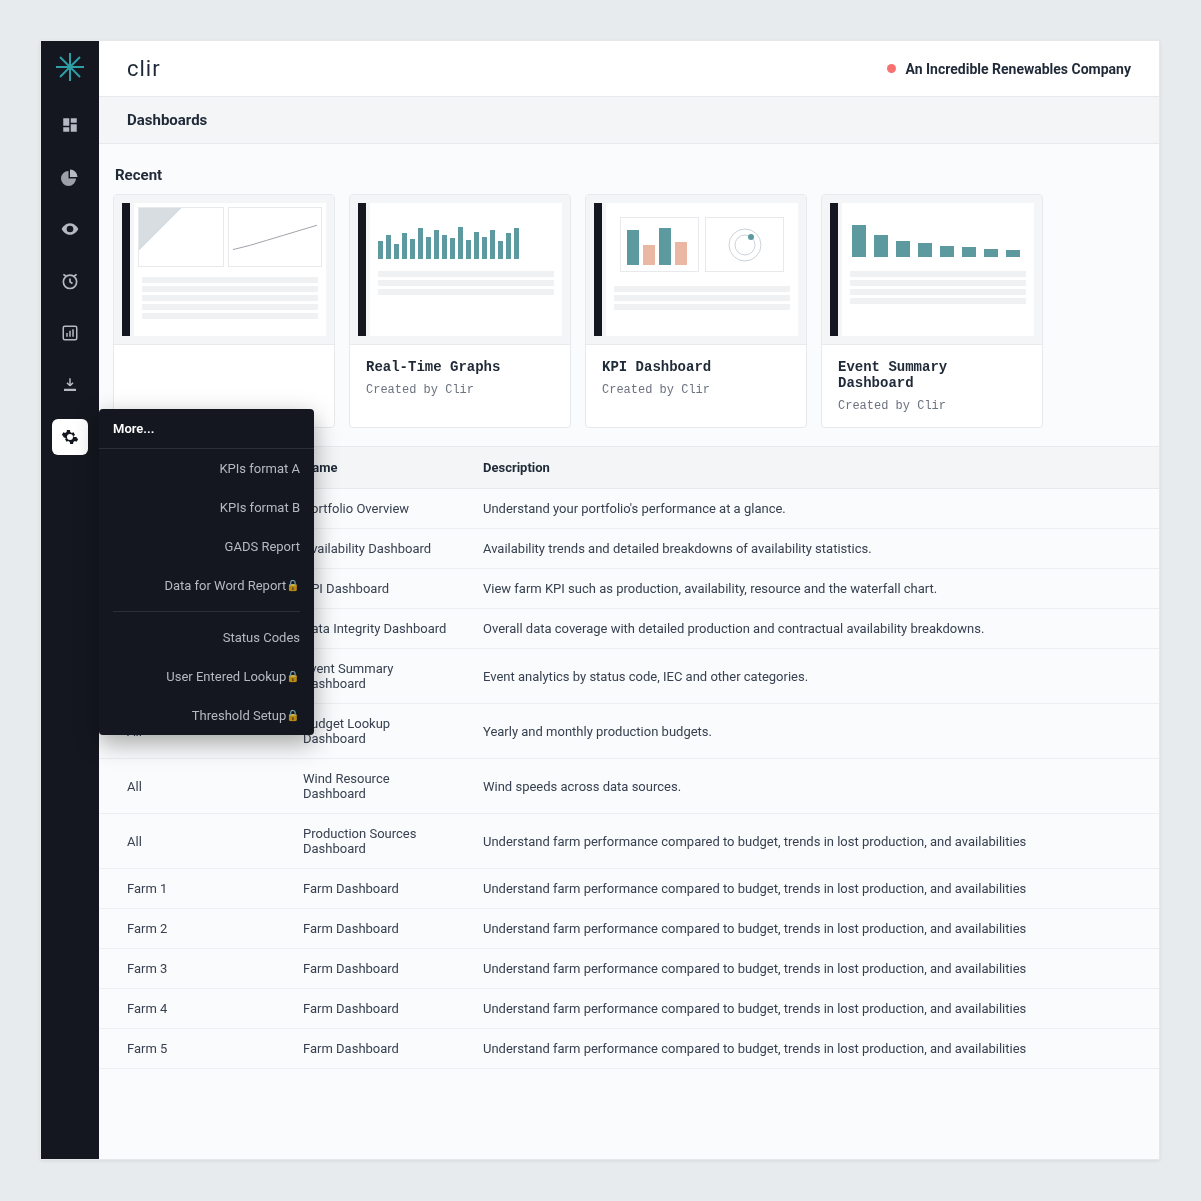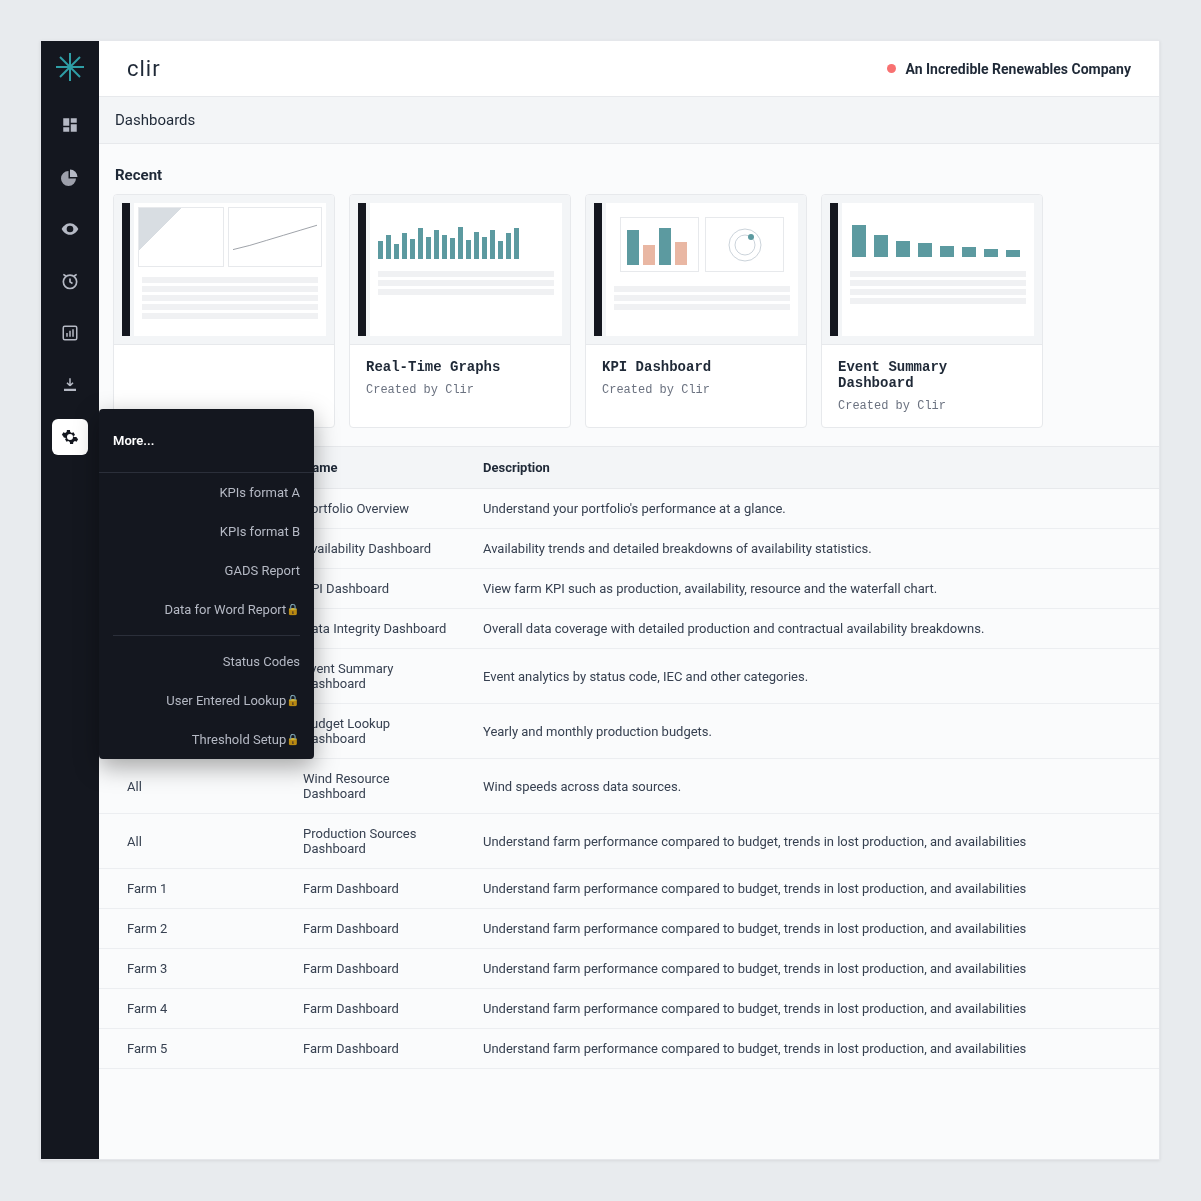--- a/index.html
+++ b/index.html
@@ -81,25 +81,25 @@
   font-size: 14px;
 }
 .dot {
   width: 9px;
   height: 9px;
   background: #f87171;
   border-radius: 50%;
 }
 .page-header {
   background: #f3f5f7;
-  padding: 14px 16px;
+  padding: 14px 28px;
   border-bottom: 1px solid #e7e9ec;
   font-size: 15px;
   color: #1f2937;
-  font-weight: 400;
+  font-weight: 700;
 }
 .scroll-area {
   flex: 1;
   overflow: auto;
 }
 .section-title {
   padding: 22px 16px 10px;
   font-size: 15px;
   font-weight: 700;
   color: #1f2937;
@@ -190,21 +190,21 @@
   left: 58px;
   width: 215px;
   background: #14171f;
   border-radius: 4px;
   box-shadow: 0 8px 24px rgba(0,0,0,0.35);
   color: #d3d6de;
   font-size: 13px;
   z-index: 20;
 }
 .popup-header {
-  padding: 24px 14px;
+  padding: 12px 14px;
   color: #fff;
   font-weight: 600;
   border-bottom: 1px solid #2b2f3a;
 }
 .popup-item {
   padding: 12px 14px;
   display: flex;
   justify-content: flex-end;
   align-items: center;
   cursor: pointer;

